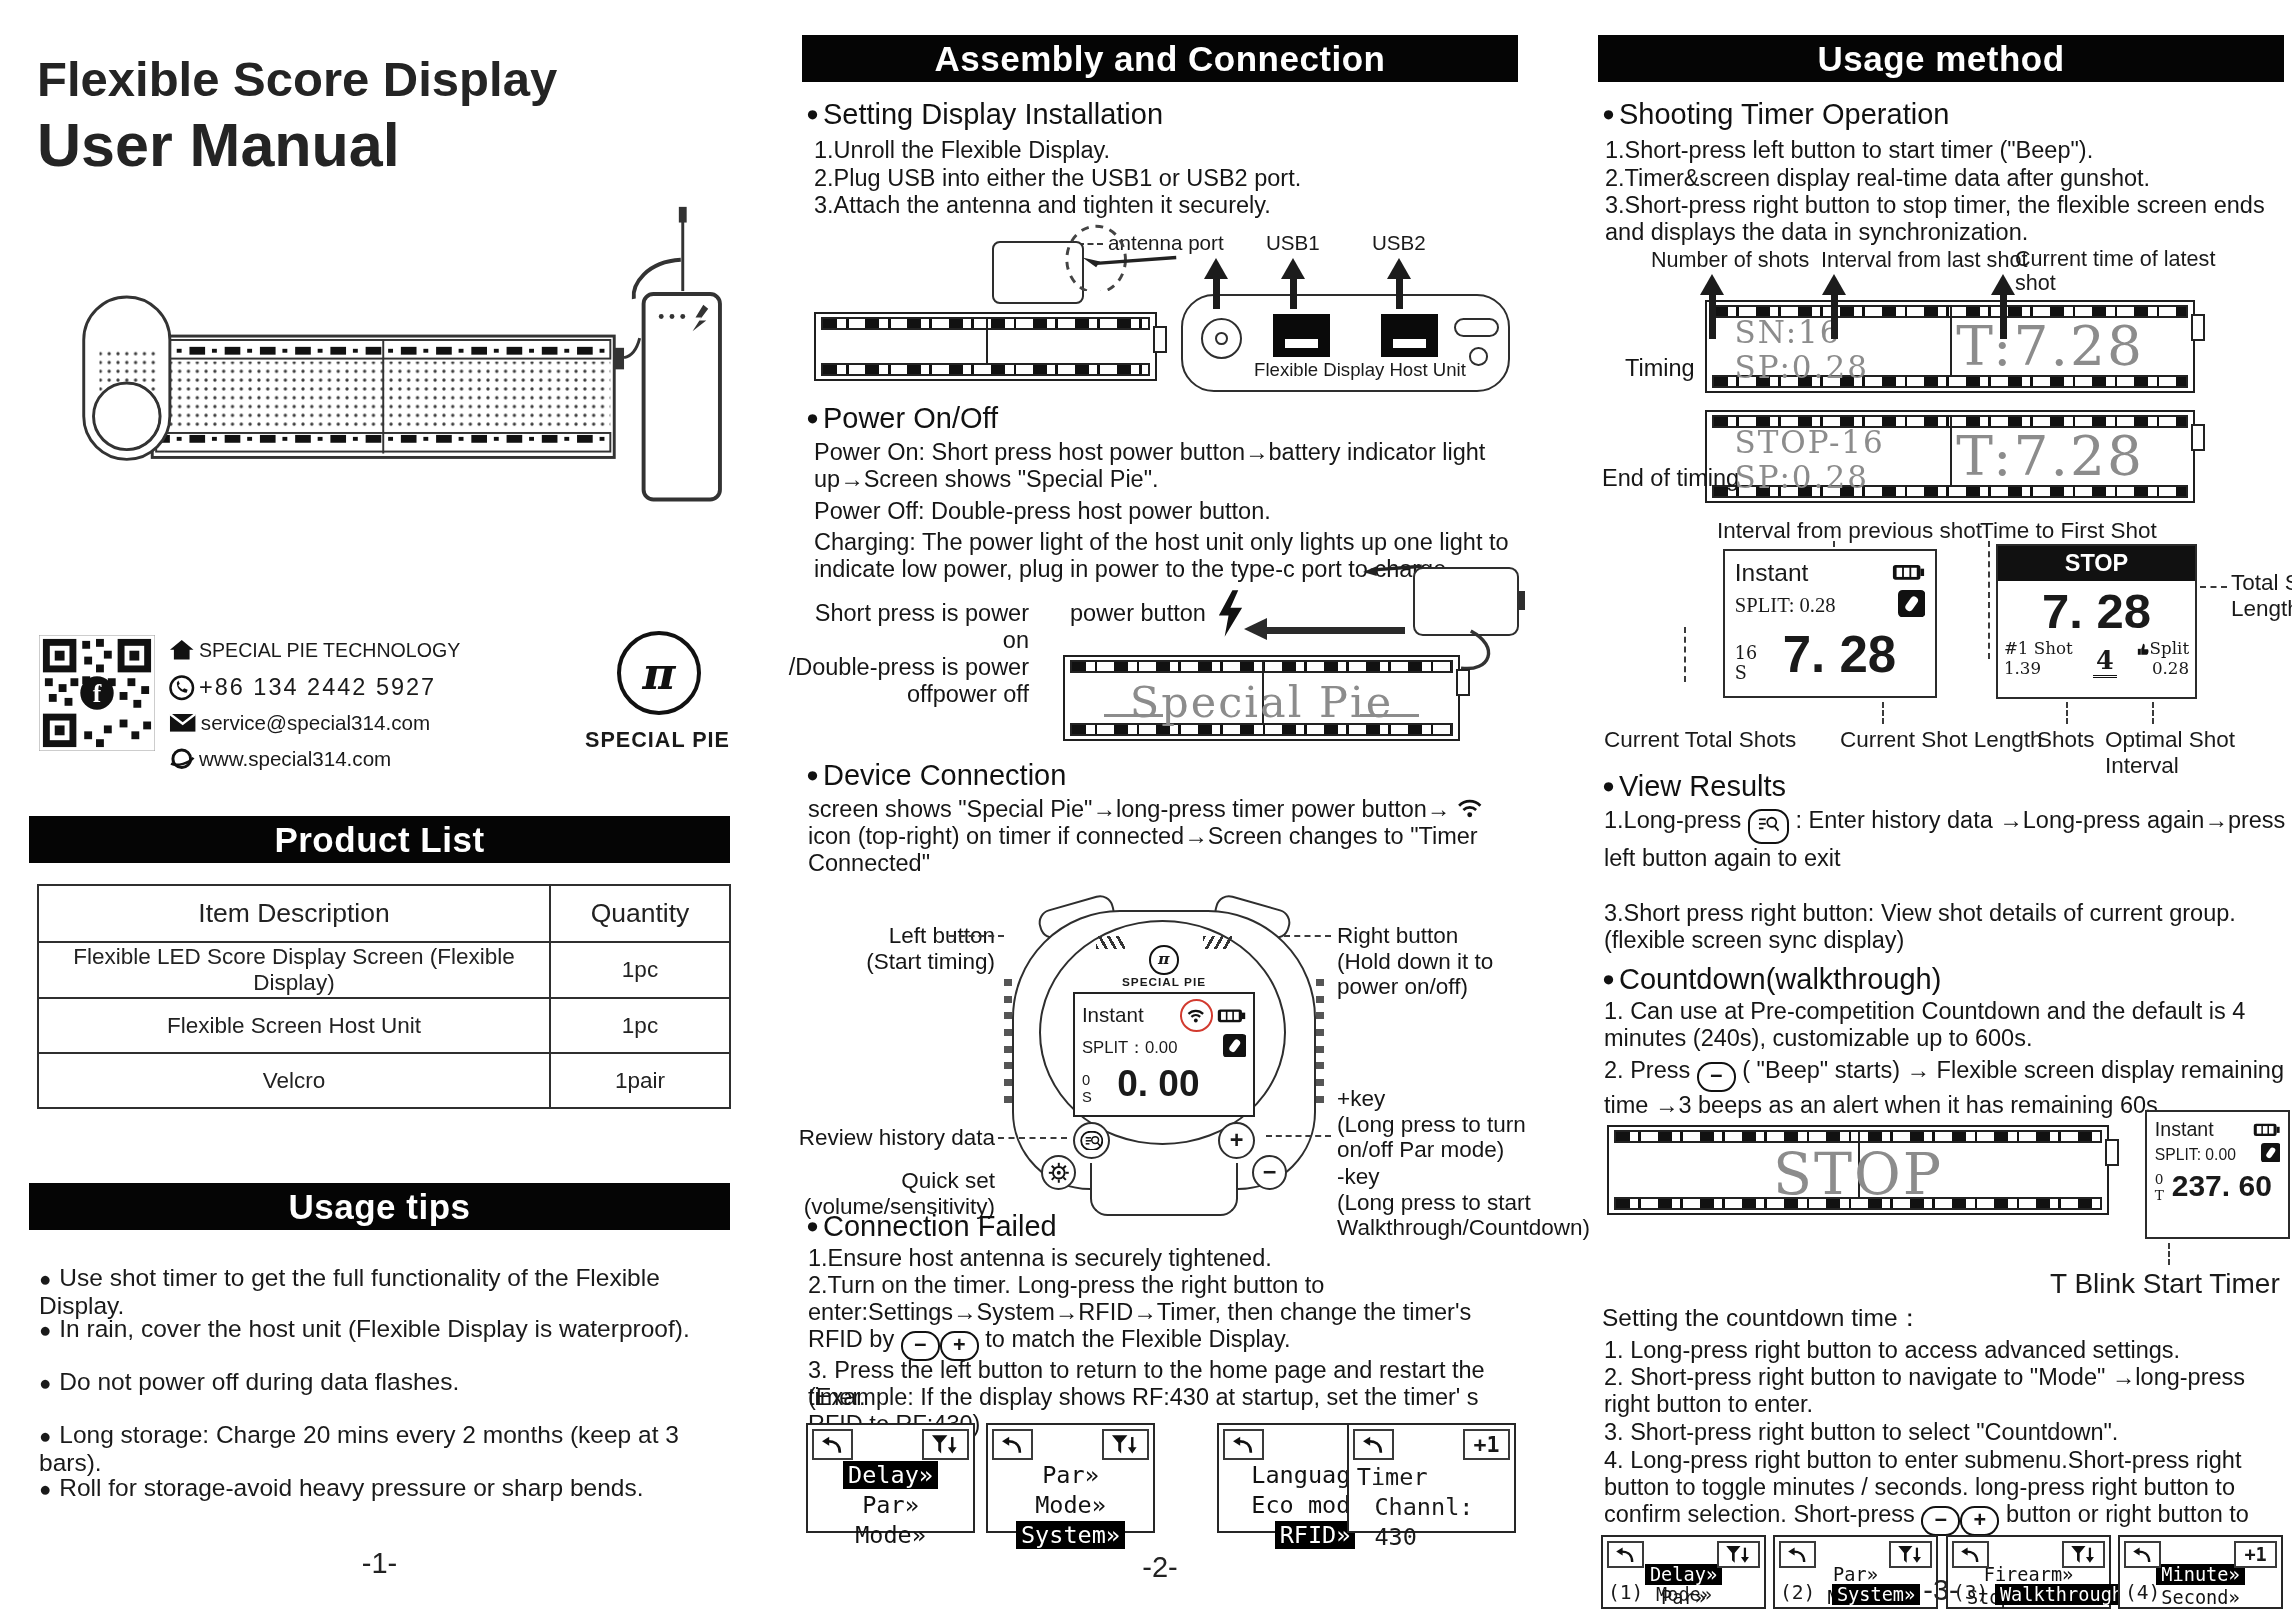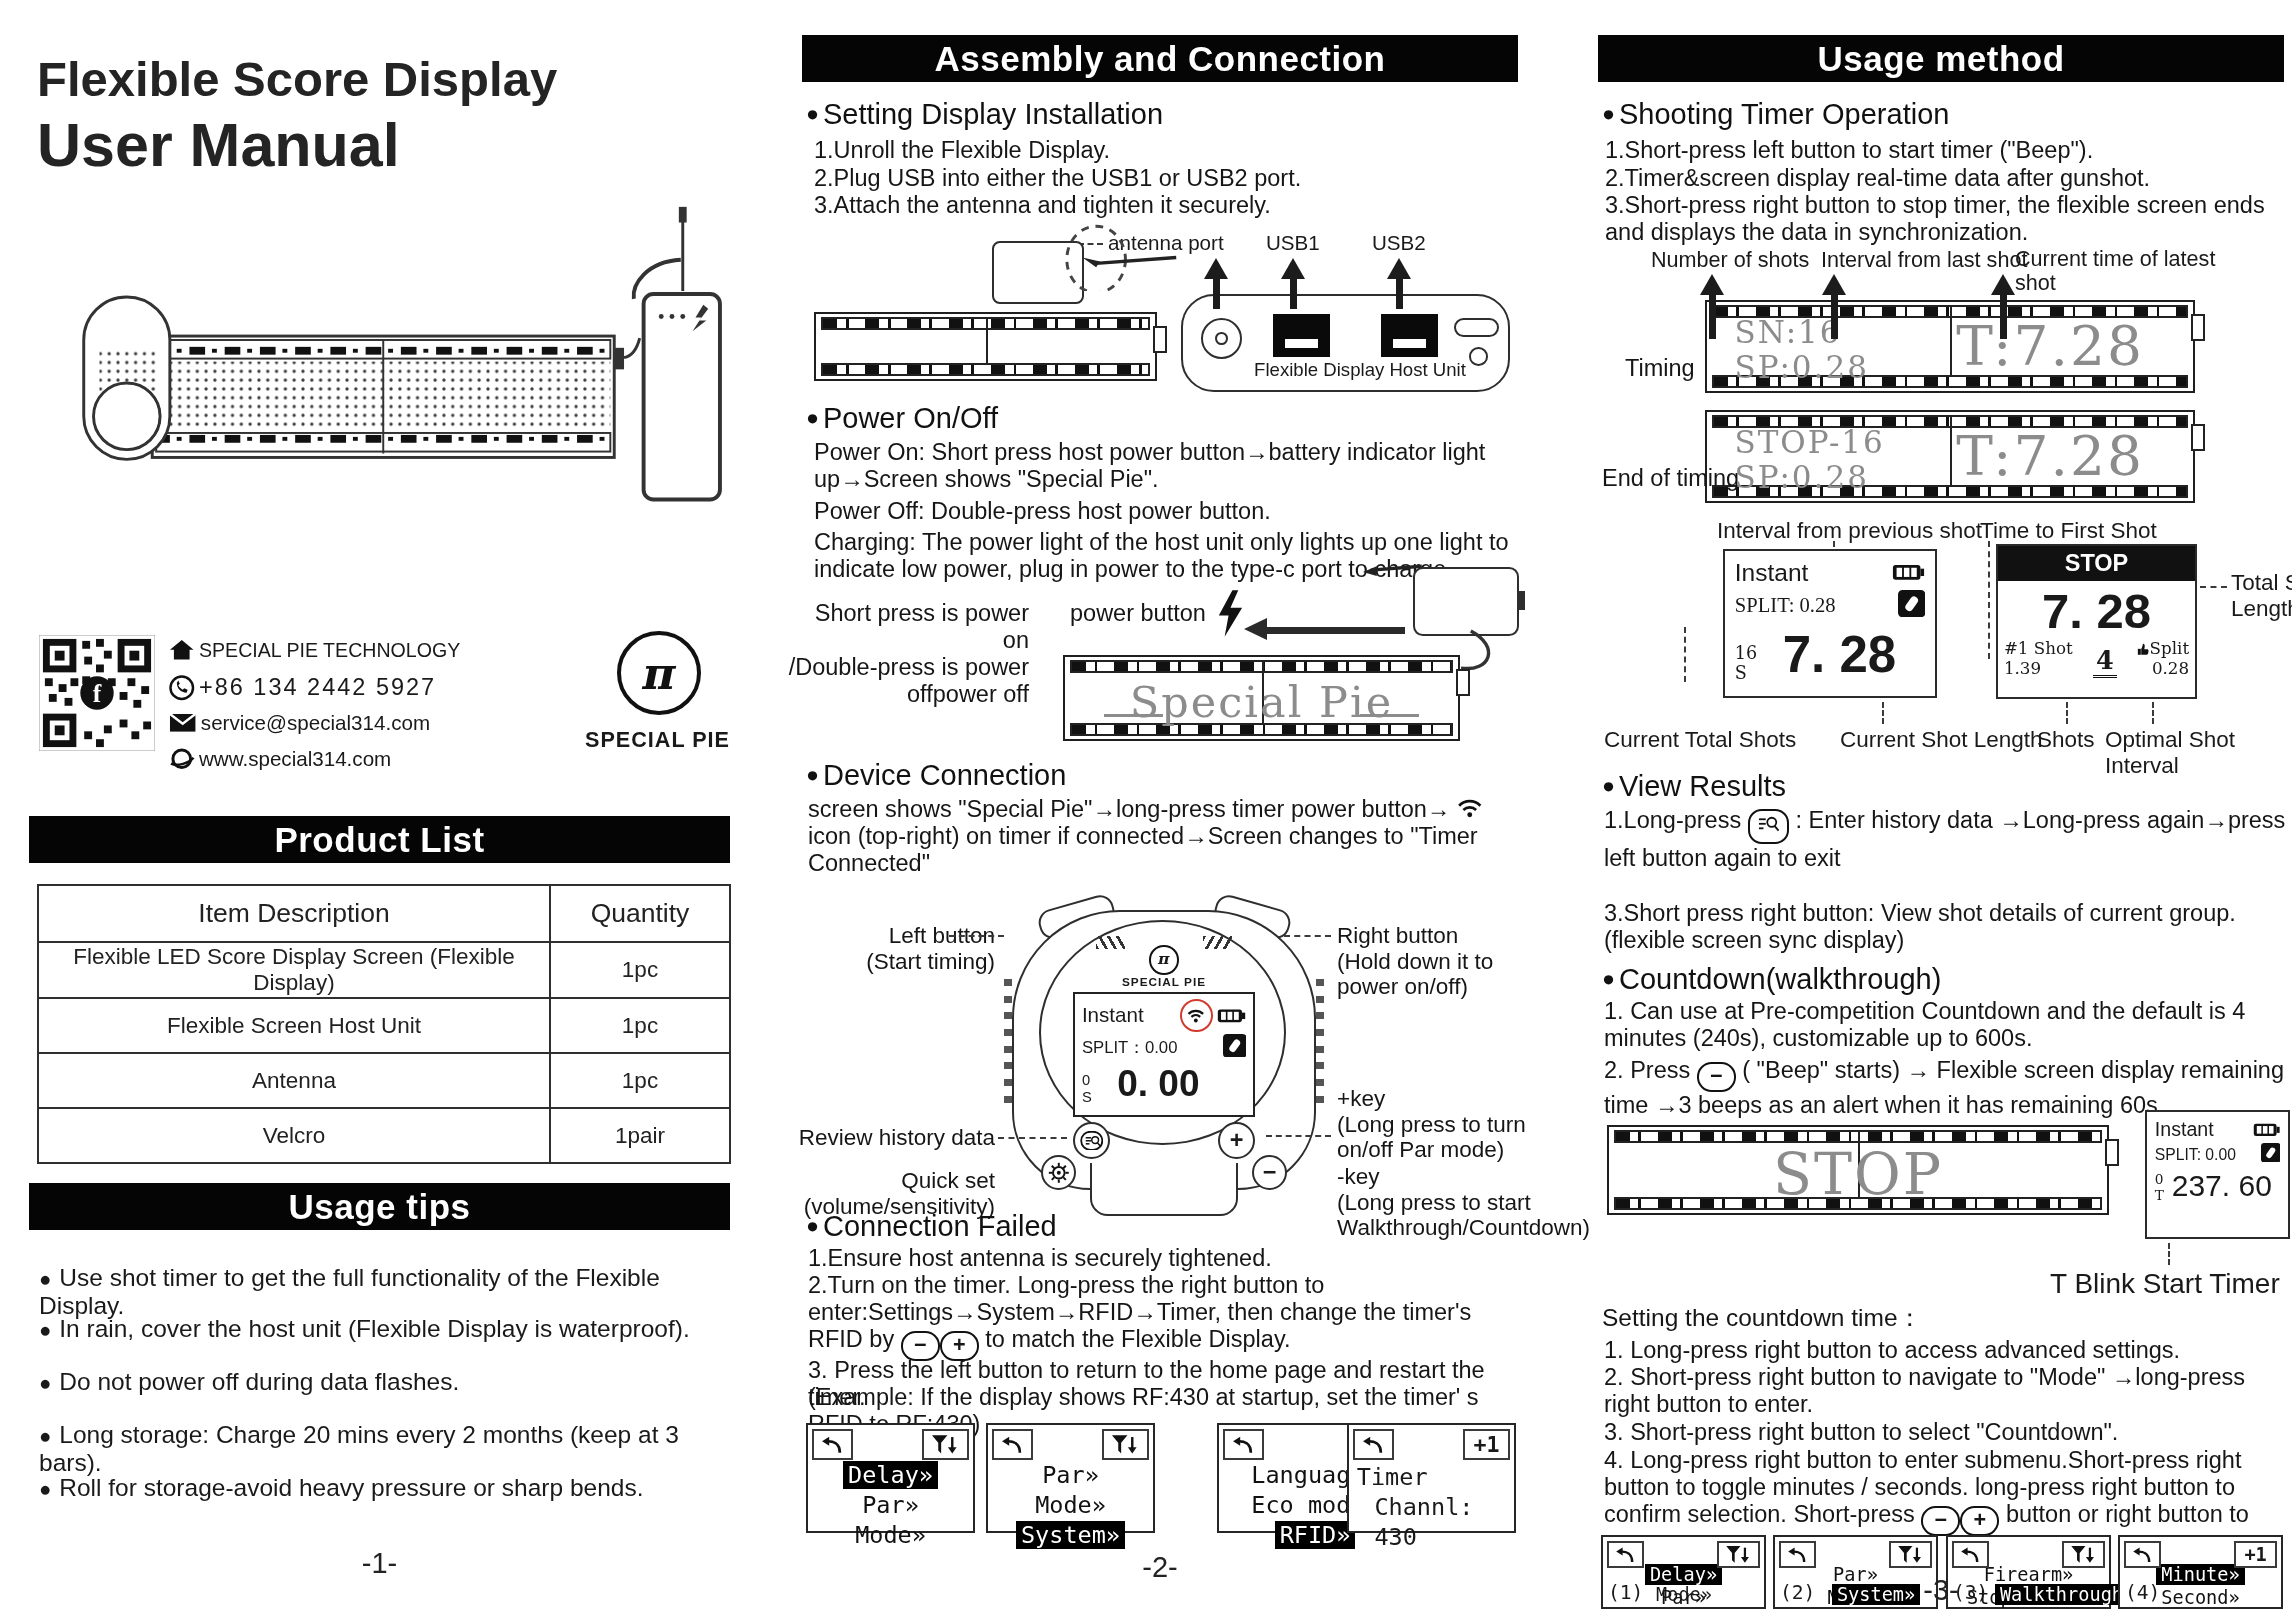--- a/index.html
+++ b/index.html
@@ -188,24 +188,20 @@
         <tr>
       <th style="width:508px">Item Description</th>
       <th>Quantity</th>
     </tr>
     <tr>
       <td>Flexible LED Score Display Screen (Flexible Display)</td>
       <td>1pc</td>
     </tr>
     <tr>
       <td>Flexible Screen Host Unit</td>
-      <td>1pc</td>
-    </tr>
-    <tr>
-      <td>Antenna</td>
       <td>1pc</td>
     </tr>
     <tr>
       <td>Velcro</td>
       <td>1pair</td>
     </tr>
   </tbody>
     </table>
 
   <div class="abs banner" style="left:29px;top:1183px;width:701px">Usage tips</div>
@@ -626,21 +622,21 @@
       <span class="cart">
         <svg width="19.6" height="19.6" viewBox="0 0 24 24">
             <rect width="24" height="24" rx="4" fill="#111"></rect>
         <rect x="8.5" y="5" width="7" height="14" rx="3.5" fill="#fff" transform="rotate(35 12 12)"></rect>
           </svg></span>
     </div>
     <div style="display:flex;align-items:flex-end;margin-top:2.9px">
       <span style="font-size:13.7px;line-height:15.7px;font-family:'DejaVu Serif',serif">
         <span>0</span><br><span>T</span>
       </span>
-      <span style="font-size:30px;font-weight:400;margin-left:7.8px">237. 60</span>
+      <span style="font-size:30px;font-weight:700;margin-left:7.8px">237. 60</span>
     </div>
   </div>
   <div class="abs dlv" style="left:2168px;top:1243px;height:21.6px"></div>
   <div class="abs" style="left:2050px;top:1268px;font-size:28px">T Blink Start Timer</div>
 
   <div class="abs t" style="left:1602px;top:1304px;font-size:24.5px">Setting the countdown time：</div>
   <div class="abs t" style="left:1604px;top:1337px;width:692px">1. Long-press right button to access advanced settings.</div>
   <div class="abs t" style="left:1604px;top:1364px;width:692px">2. Short-press right button to navigate to "Mode" →long-press right button to enter.</div>
   <div class="abs t" style="left:1604px;top:1419px;width:692px">3. Short-press right button to select "Countdown".</div>
   <div class="abs t" style="left:1604px;top:1447px;width:696px">

